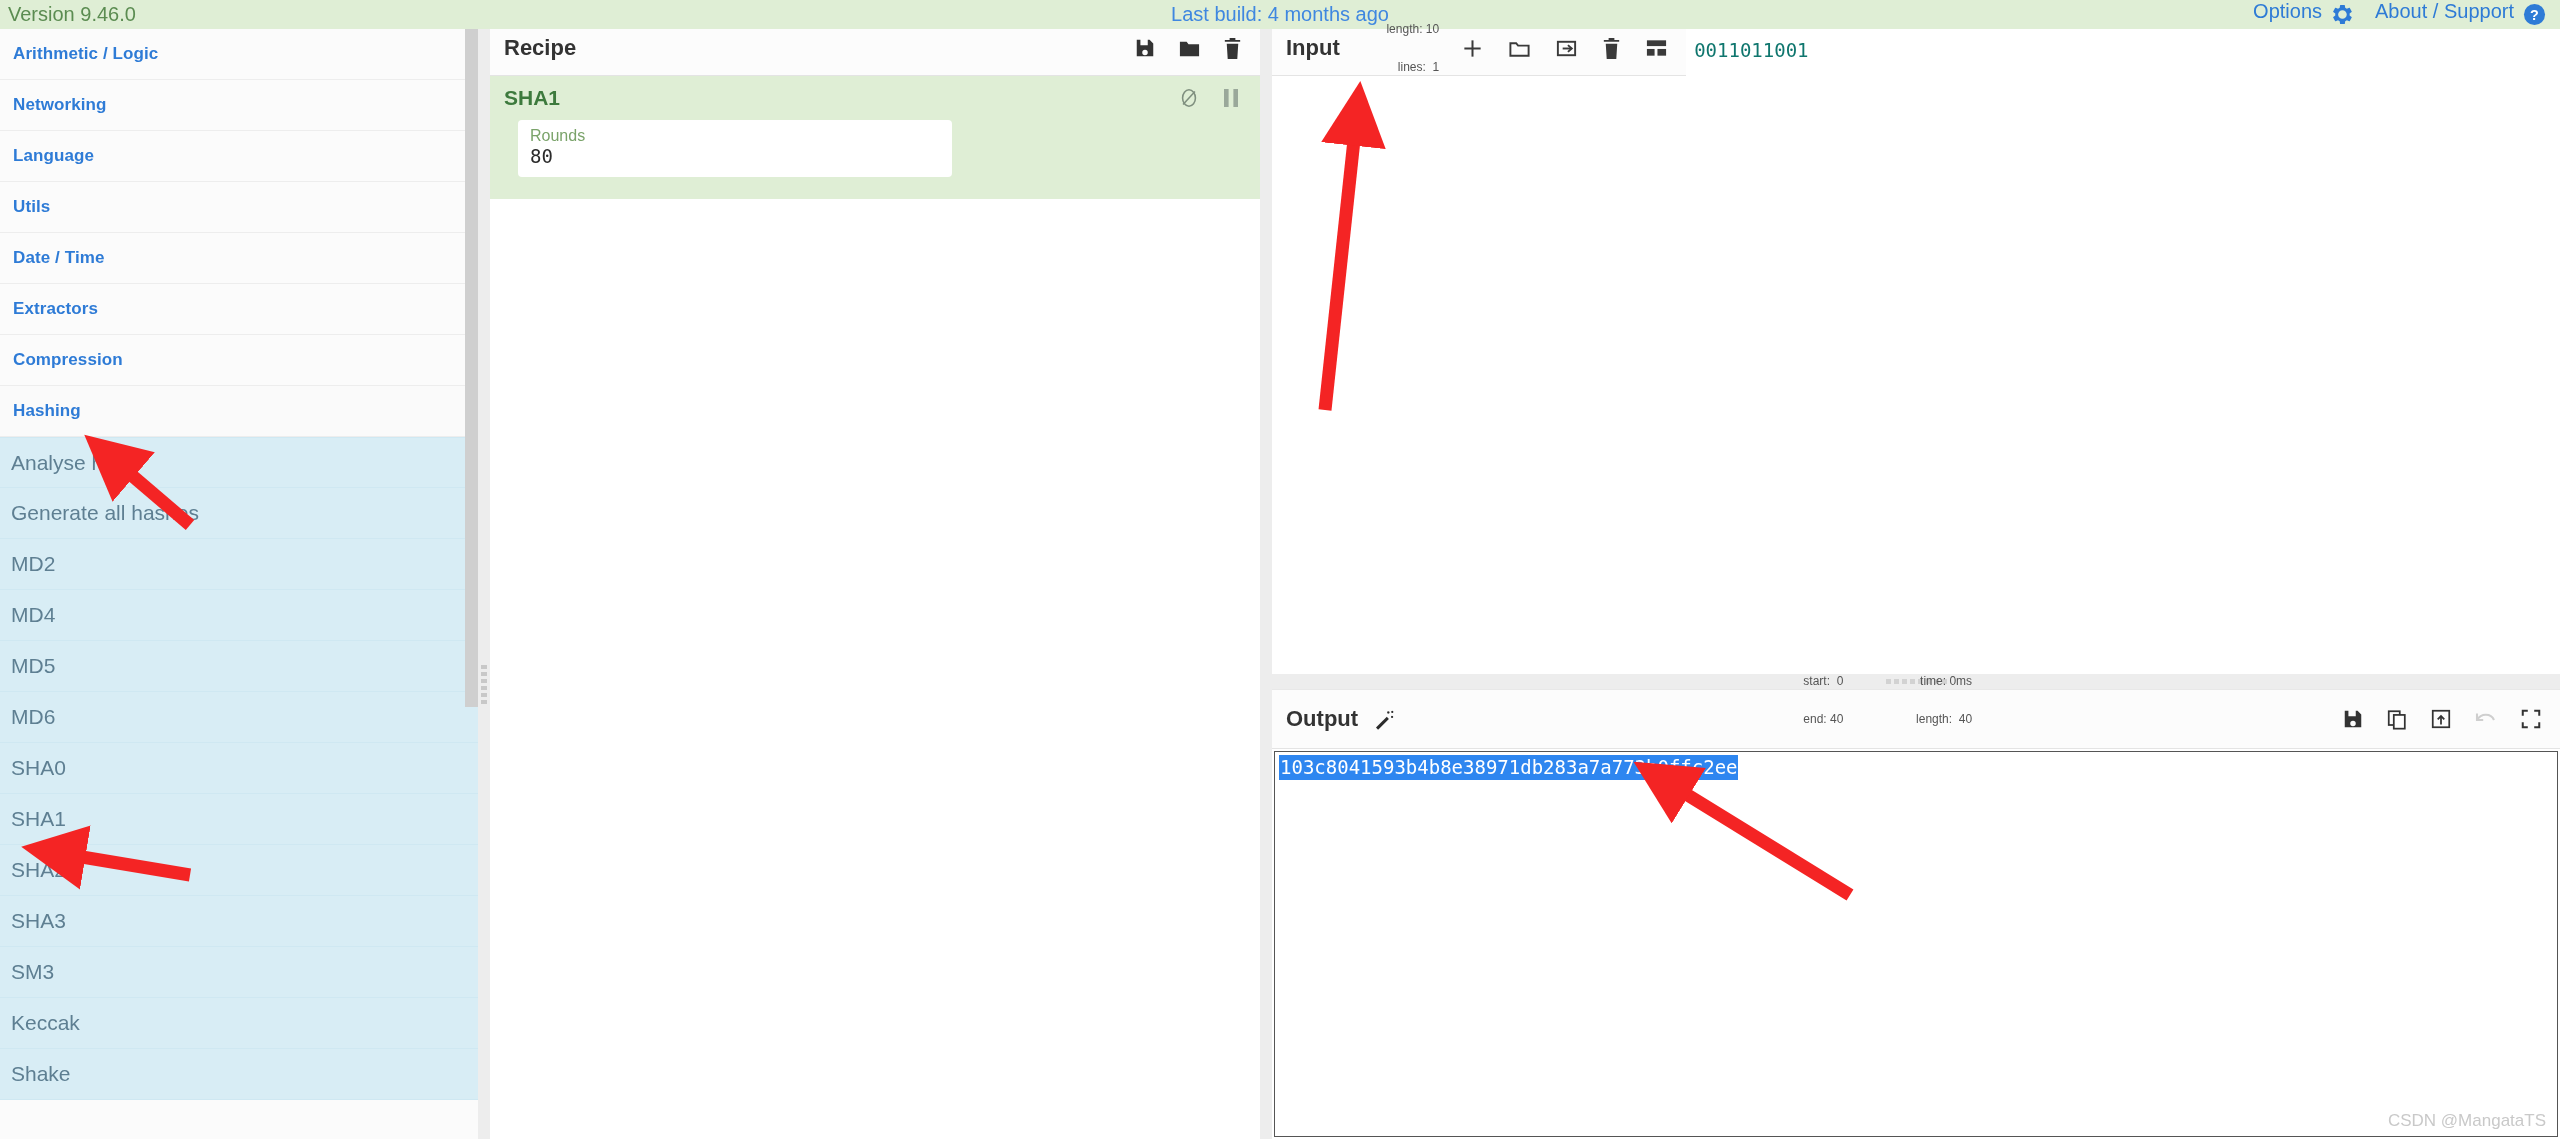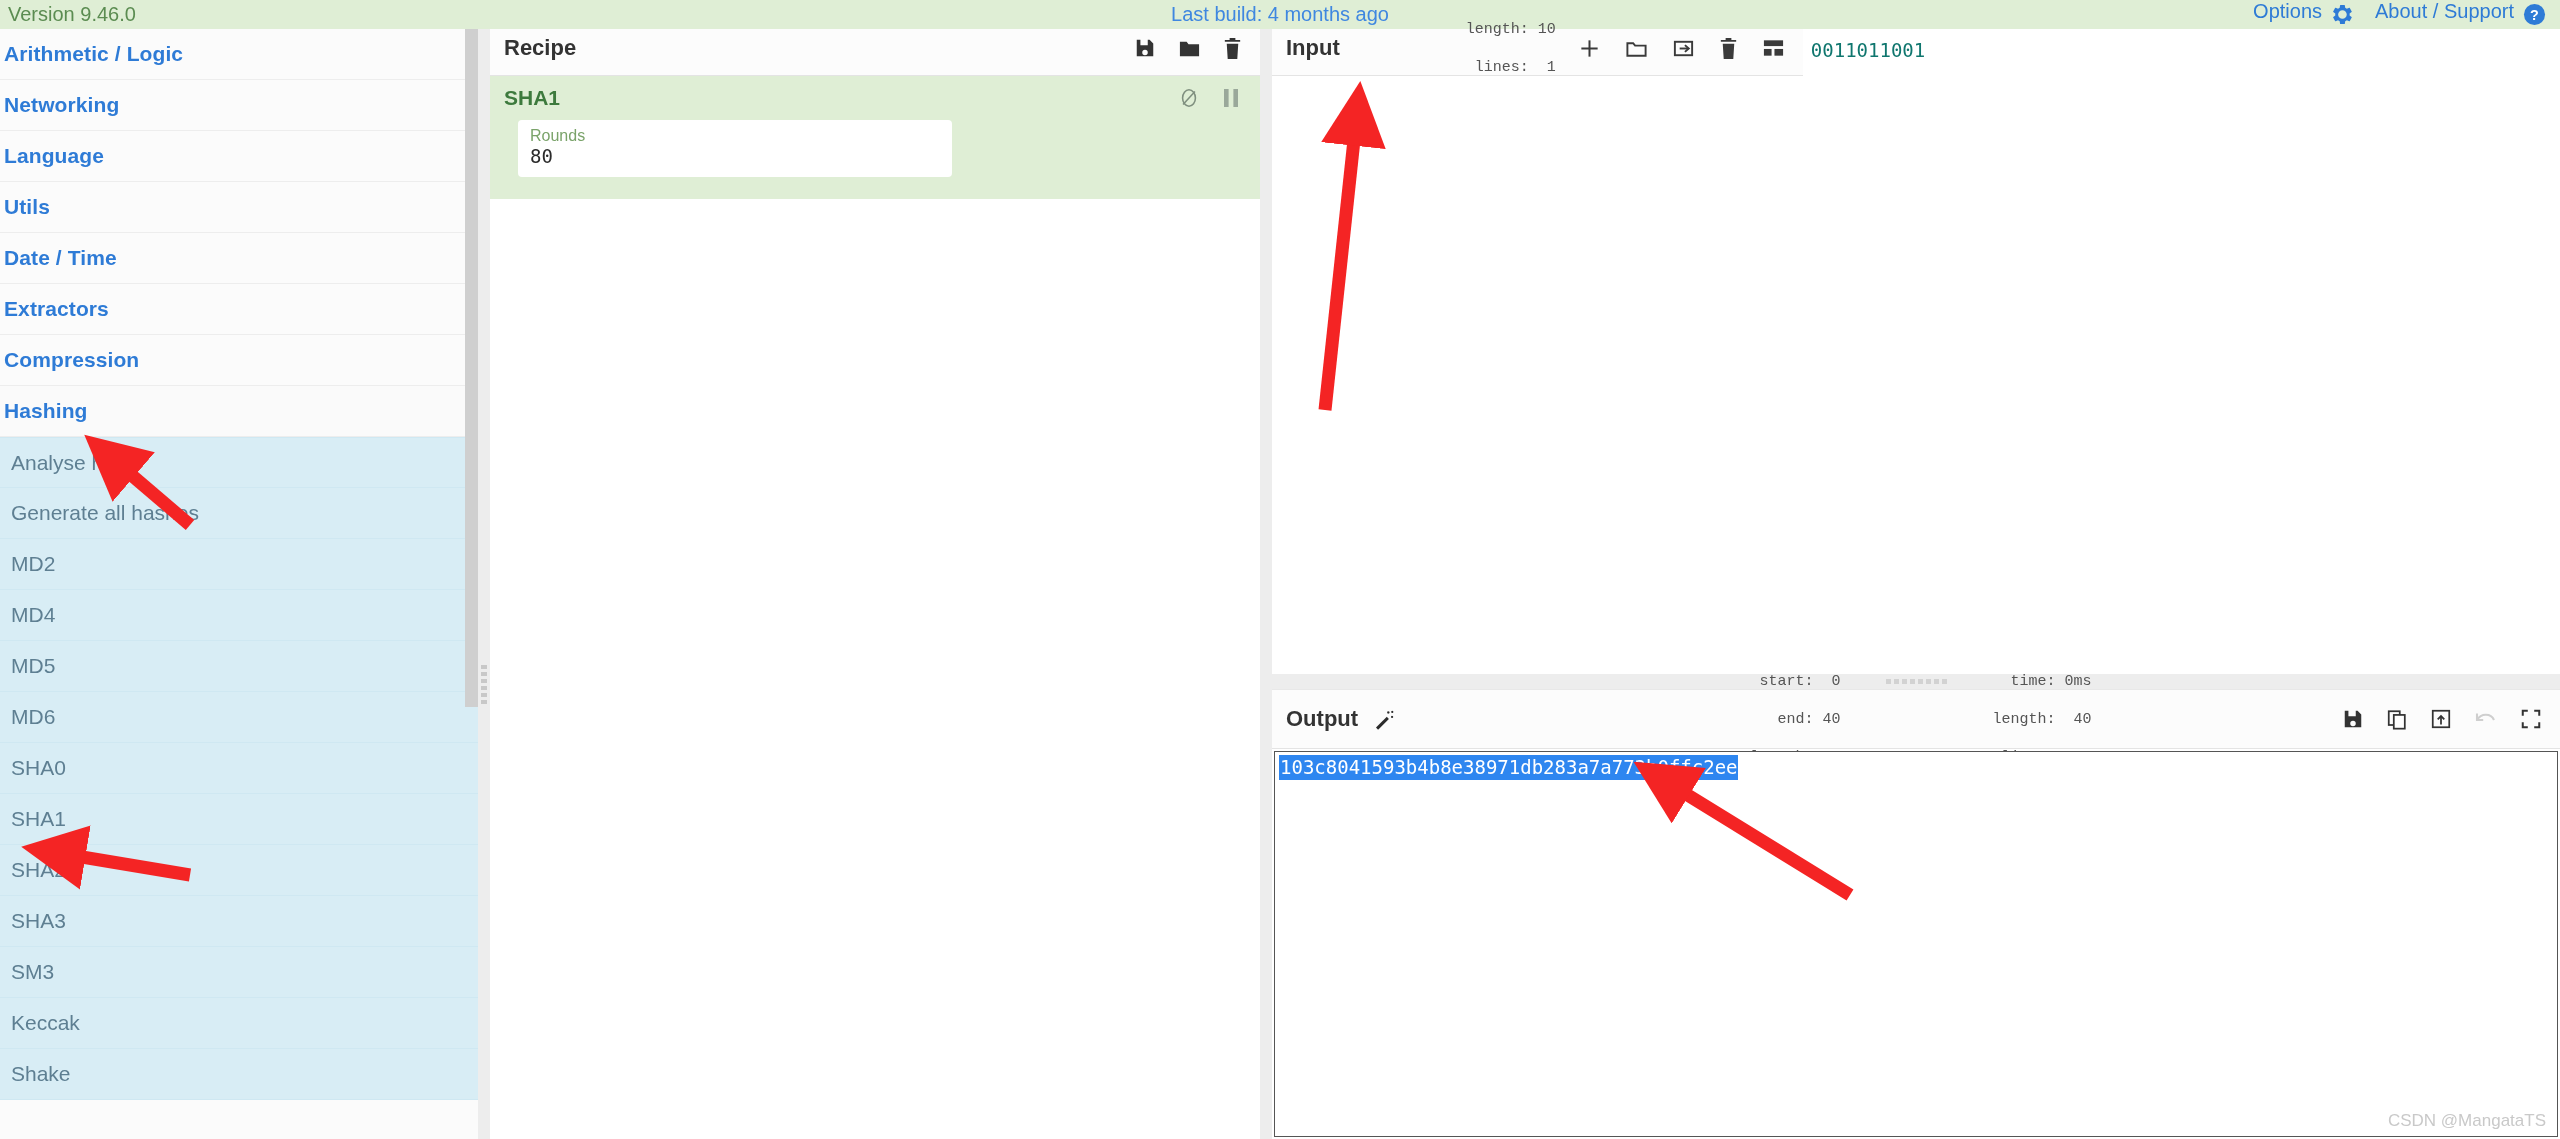--- a/index.html
+++ b/index.html
@@ -50,22 +50,22 @@
   .sidebar {
     width: 490px; min-width: 490px;
     background: #fbfbfb;
     position: relative;
     overflow: hidden;
     border-right: 0;
   }
   .cat {
     height: 51px;
     display: flex; align-items: center;
-    padding-left: 4px;
-    font-size: 21px; font-weight: bold;
+    padding-left: 13px;
+    font-size: 17px; font-weight: bold;
     color: #2e7bd6;
     background: #fbfbfb;
     border-bottom: 1px solid #ededed;
     cursor: pointer;
     letter-spacing: .1px;
   }
   .cat.active { background: #fafafa; }
   .op {
     height: 51px;
     display: flex; align-items: center;
@@ -163,22 +163,22 @@
   
   .io-col {
     flex: 1; display: flex; flex-direction: column;
     background: #fff;
     min-width: 0;
   }
   .io-input { height: 645px; display: flex; }
   .io-stats {
     margin-left: auto;
     display: flex; gap: 26px;
-    font-family: Liberation Mono, monospace;
-    font-size: 15px; color: #555;
+    font-family: Liberation Sans, sans-serif;
+    font-size: 12px; color: #555;
     line-height: 19px;
     padding-right: 22px;
   }
   .io-stats .col { text-align: right; white-space: pre; }
   .io-text-area {
     flex: 1;
     padding: 10px 6px 6px 8px;
     font-family: "DejaVu Sans Mono", "Liberation Mono", monospace;
     font-size: 19px;
     color: #0f766e;

